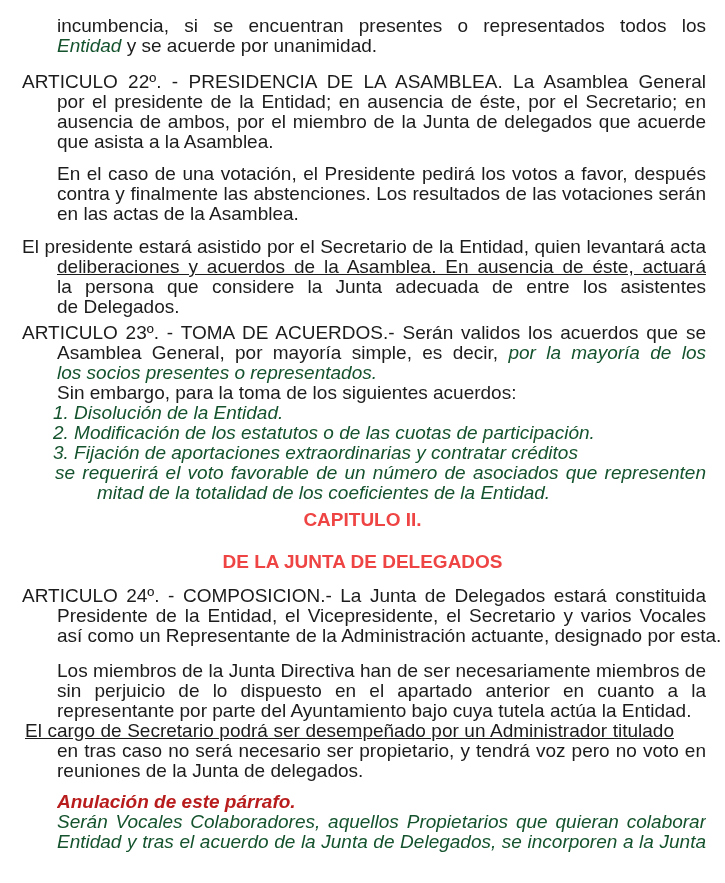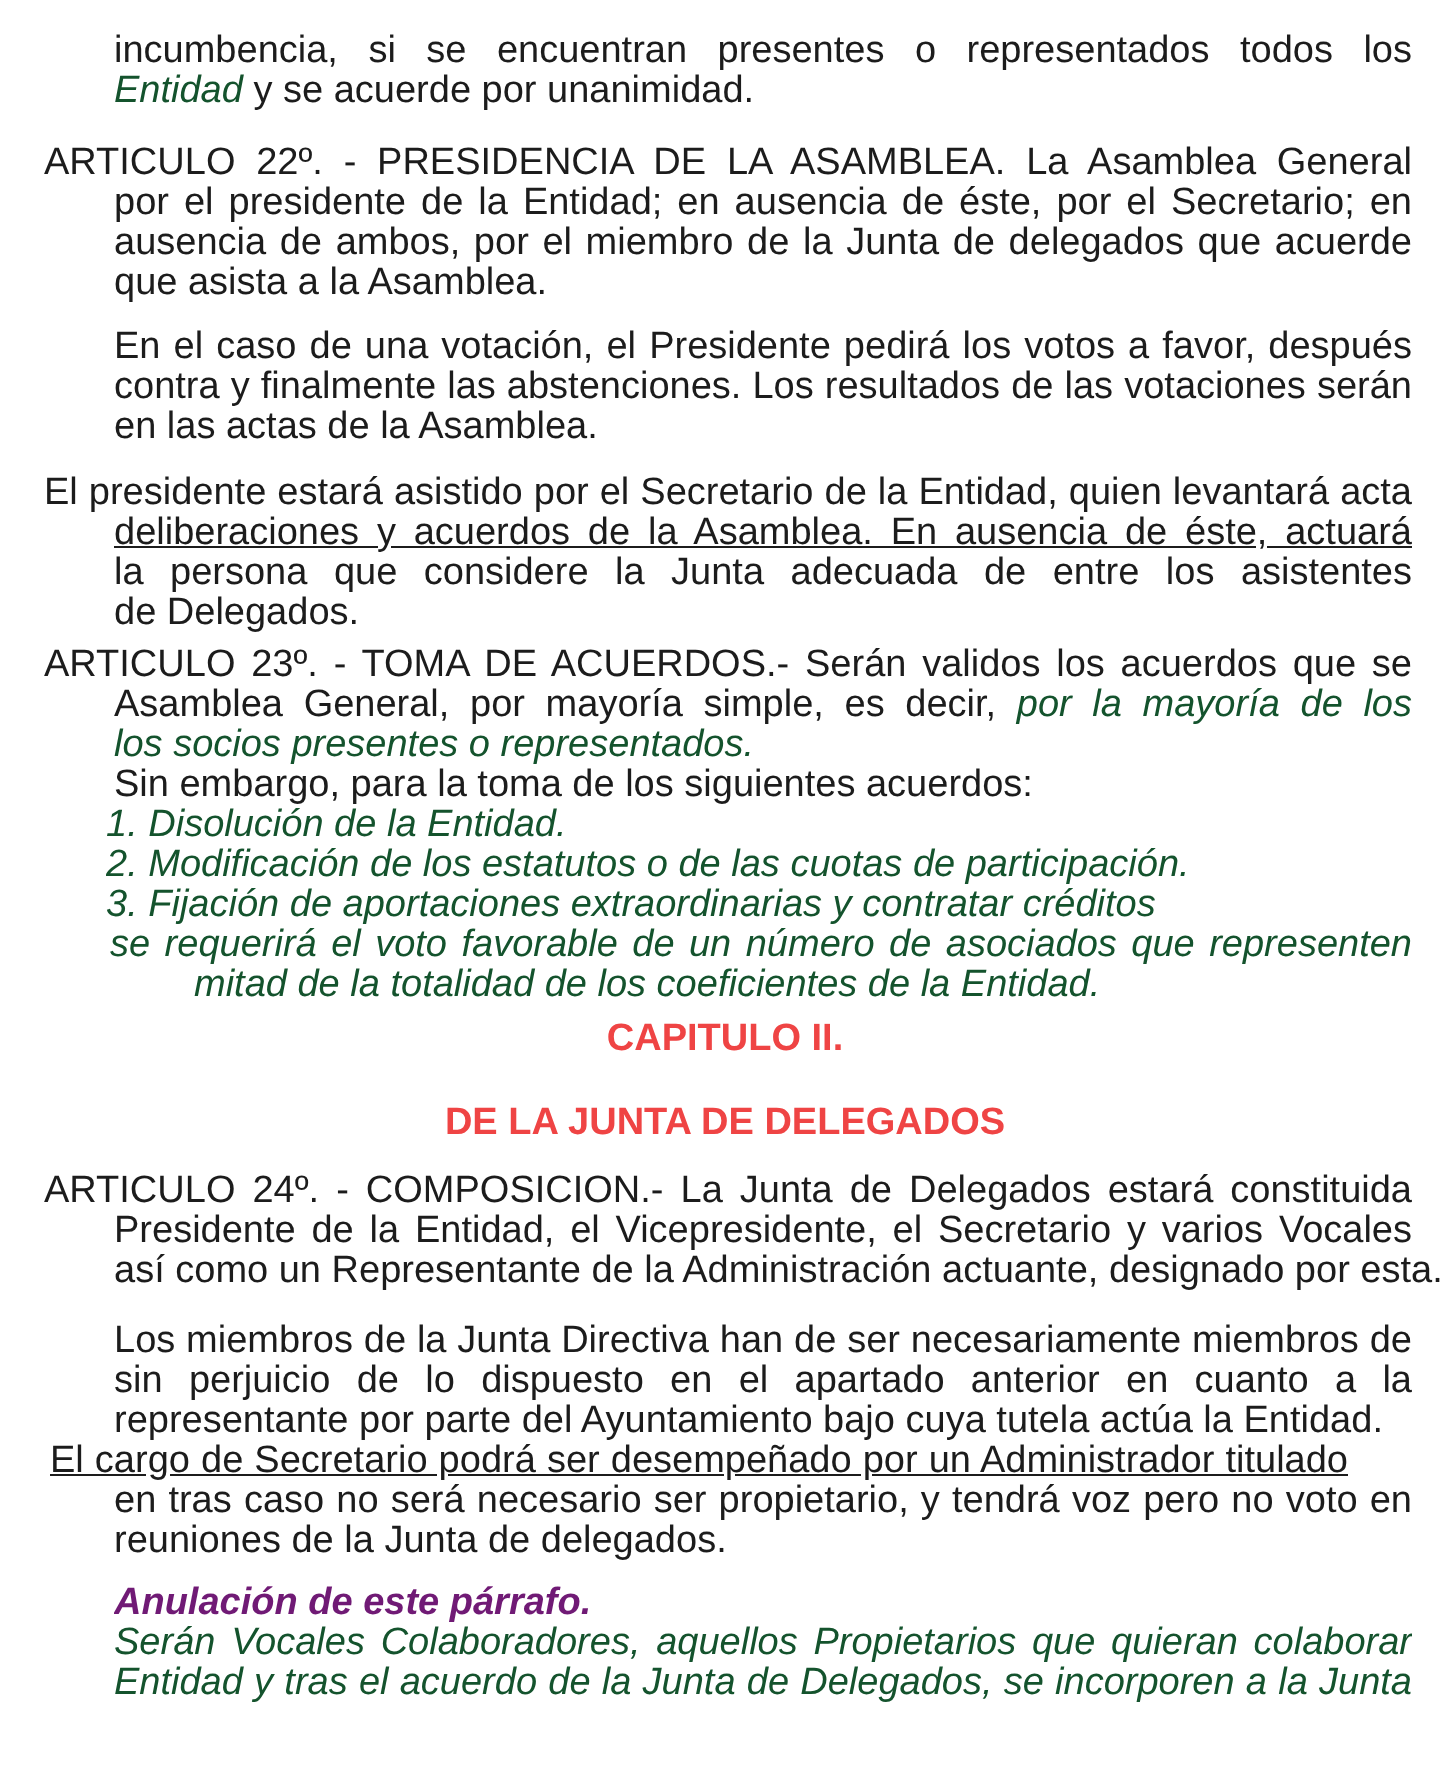--- a/index.html
+++ b/index.html
@@ -18,21 +18,21 @@
     line-height: 20px;
     height: 20px;
     overflow: hidden;
   }
   .line.left   { white-space: nowrap; text-align: left; }
   .line.justify{ text-align: justify; text-align-last: justify; }
   .line.center { text-align: center; white-space: nowrap; }
   .seg-normal { color: #1c1c1c; }
   .seg-bold   { color: #ef4444; font-weight: bold; }
   .seg-red-italic      { color: #14532d; font-style: italic; }
-  .seg-red-bold-italic { color: #701a75; font-style: italic; font-weight: bold; }
+  .seg-red-bold-italic { color: #b91c1c; font-style: italic; font-weight: bold; }
 </style>
 </head>
 <body>
 
 <div id="page" style="background: rgb(255, 255, 255);">
     <div class="block" style="margin-top: 16px;">
       <div class="line justify" style="margin-left: 57px; width: 649px;"><span class="seg-normal">incumbencia, si se encuentran presentes o representados todos los miembros de la</span></div>
       <div class="line left" style="margin-left: 57px;"><span class="seg-red-italic">Entidad</span><span class="seg-normal"> y se acuerde por unanimidad.</span></div>
     </div>
     <div class="block" style="margin-top: 16px;">

